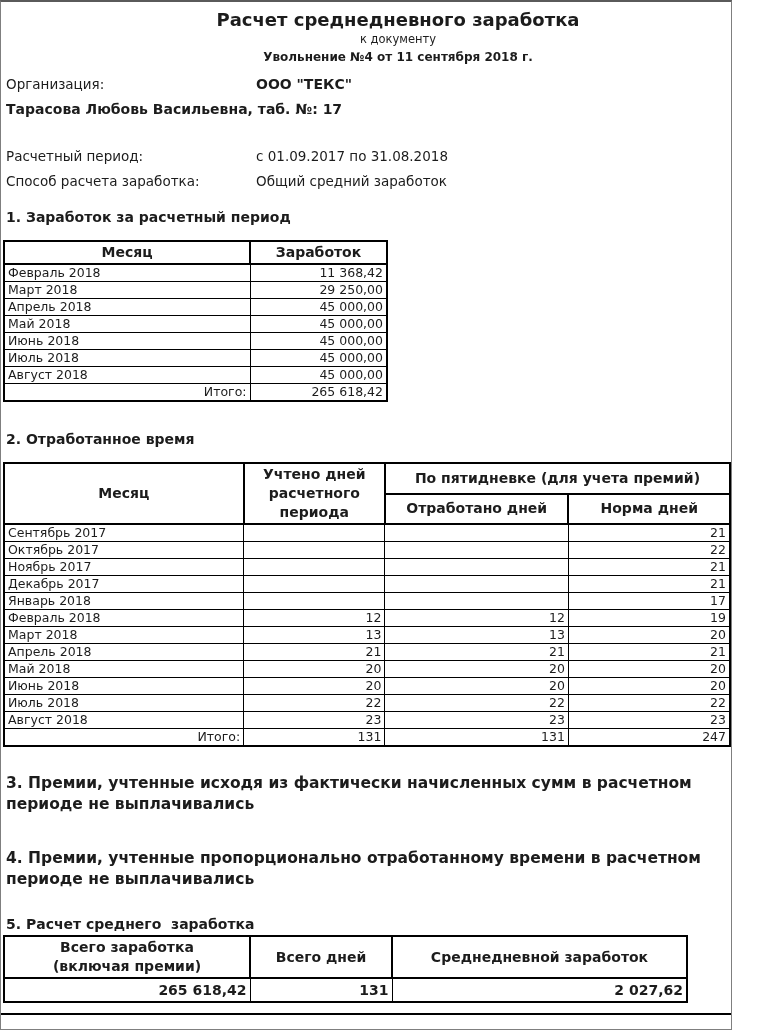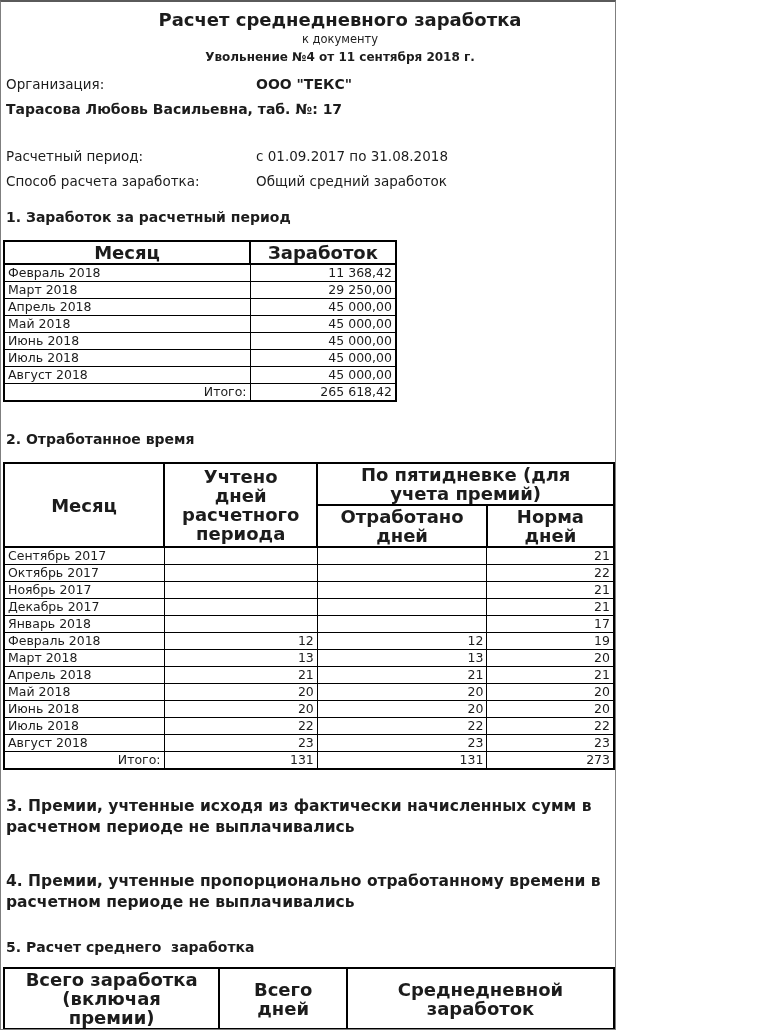--- a/index.html
+++ b/index.html
@@ -1,18 +1,18 @@
 <!DOCTYPE html>
 <html lang="ru"><head>
 <meta charset="utf-8">
 <style>
   html,body{margin:0;padding:0;background:#fff;}
   .page{
     position:relative;
-    width:616px;height:1030px;
+    width:732px;height:1030px;
     box-sizing:border-box;
     border:1px solid #7f7f7f;
     border-top:2px solid #5a5a5a;
     overflow:hidden;
     background:#fff;
     color:#1c1c1c;
     font-family:"DejaVu Sans","Liberation Sans",sans-serif;
   }
   .header{margin:6px 0 0 64px;text-align:center;}
   .title{font-size:18px;font-weight:bold;line-height:24px;}
@@ -24,27 +24,27 @@
   .info-label{width:250px;flex:0 0 250px;}
   .info-value{white-space:pre;}
   .v-bold .info-value{font-weight:bold;font-size:14px;}
   .info-gap{height:22px;}
 
   .h-sec{font-size:14px;font-weight:bold;line-height:22px;margin:12px 0 0 5px;white-space:pre-wrap;}
   .h-sec2{margin-top:26px;}
   .h-sec5{margin-top:23px;}
 
   table.rtable{border-collapse:collapse;table-layout:fixed;margin-left:2px;font-size:12.5px;border:2px solid #000;}
-  .rtable th{border:2px solid #000;font-size:18px;font-weight:bold;text-align:center;padding:1px 17px;line-height:19px;vertical-align:middle;background:#fff;}
+  .rtable th{border:2px solid #000;font-size:14px;font-weight:bold;text-align:center;padding:1px 17px;line-height:19px;vertical-align:middle;background:#fff;}
   .rtable td{border:1px solid #000;height:16px;padding:0 3px;line-height:16px;vertical-align:middle;overflow:hidden;white-space:nowrap;}
   .rtable td.num{text-align:right;}
   .rtable td.tot{text-align:right;}
   .t1{margin-top:12px;}
   .t2{margin-top:12px;}
-  .t3{margin-top:9px;}
+  .t3{margin-top:0;}
   .t3 td{height:22px;line-height:22px;font-size:14px;font-weight:bold;}
 
   .para{font-size:15.5px;font-weight:bold;line-height:21px;margin:26px 0 0 5px;max-width:754px;}
   .para4{margin-top:33px;}
 
   .bottom-line{margin-top:10px;border-top:2px solid #000;width:774px;height:0;}
 </style>
 </head>
 <body>
 
@@ -210,21 +210,21 @@
     <tr>
           <td>Август 2018</td>
           <td class="num">23</td>
           <td class="num">23</td>
           <td class="num">23</td>
         </tr>
     <tr>
       <td class="tot">Итого:</td>
       <td class="num">131</td>
       <td class="num">131</td>
-      <td class="num">273</td>
+      <td class="num">247</td>
     </tr>
   </tbody>
     </table>
 
   <div class="para">3. Премии, учтенные исходя из фактически начисленных сумм в расчетном периоде не выплачивались</div>
 
   <div class="para para4">4. Премии, учтенные пропорционально отработанному времени в расчетном периоде не выплачивались</div>
 
   <div class="h-sec h-sec5">5. Расчет среднего  заработка</div>
 

